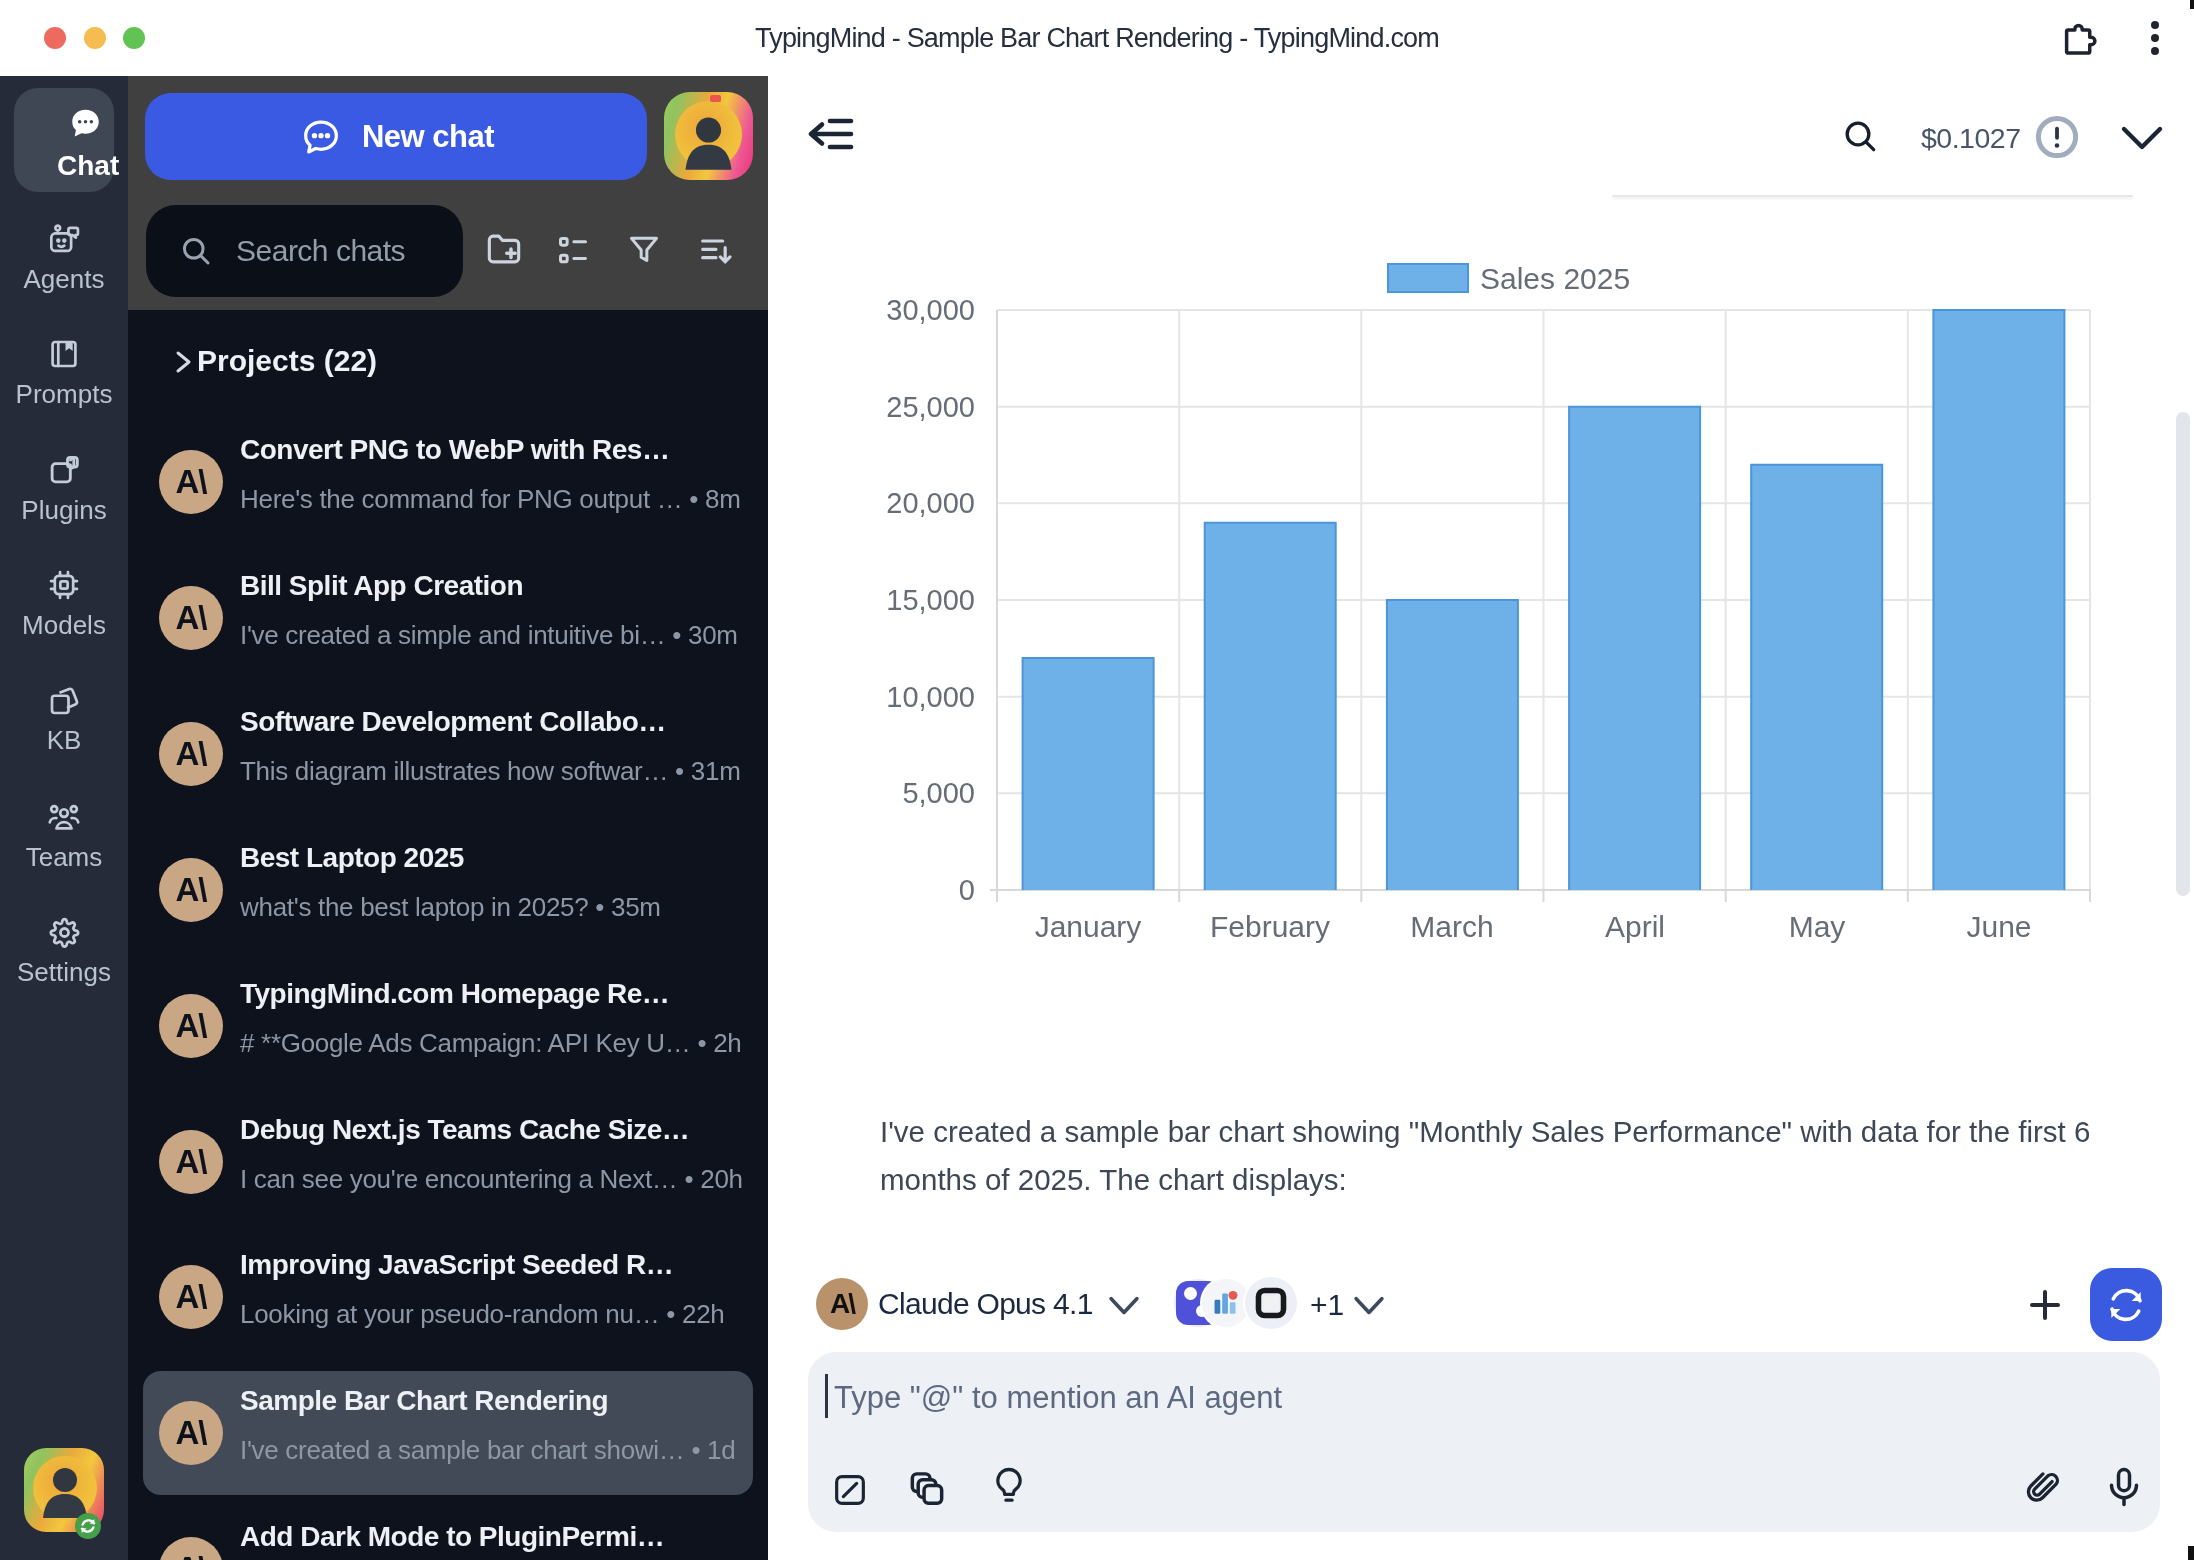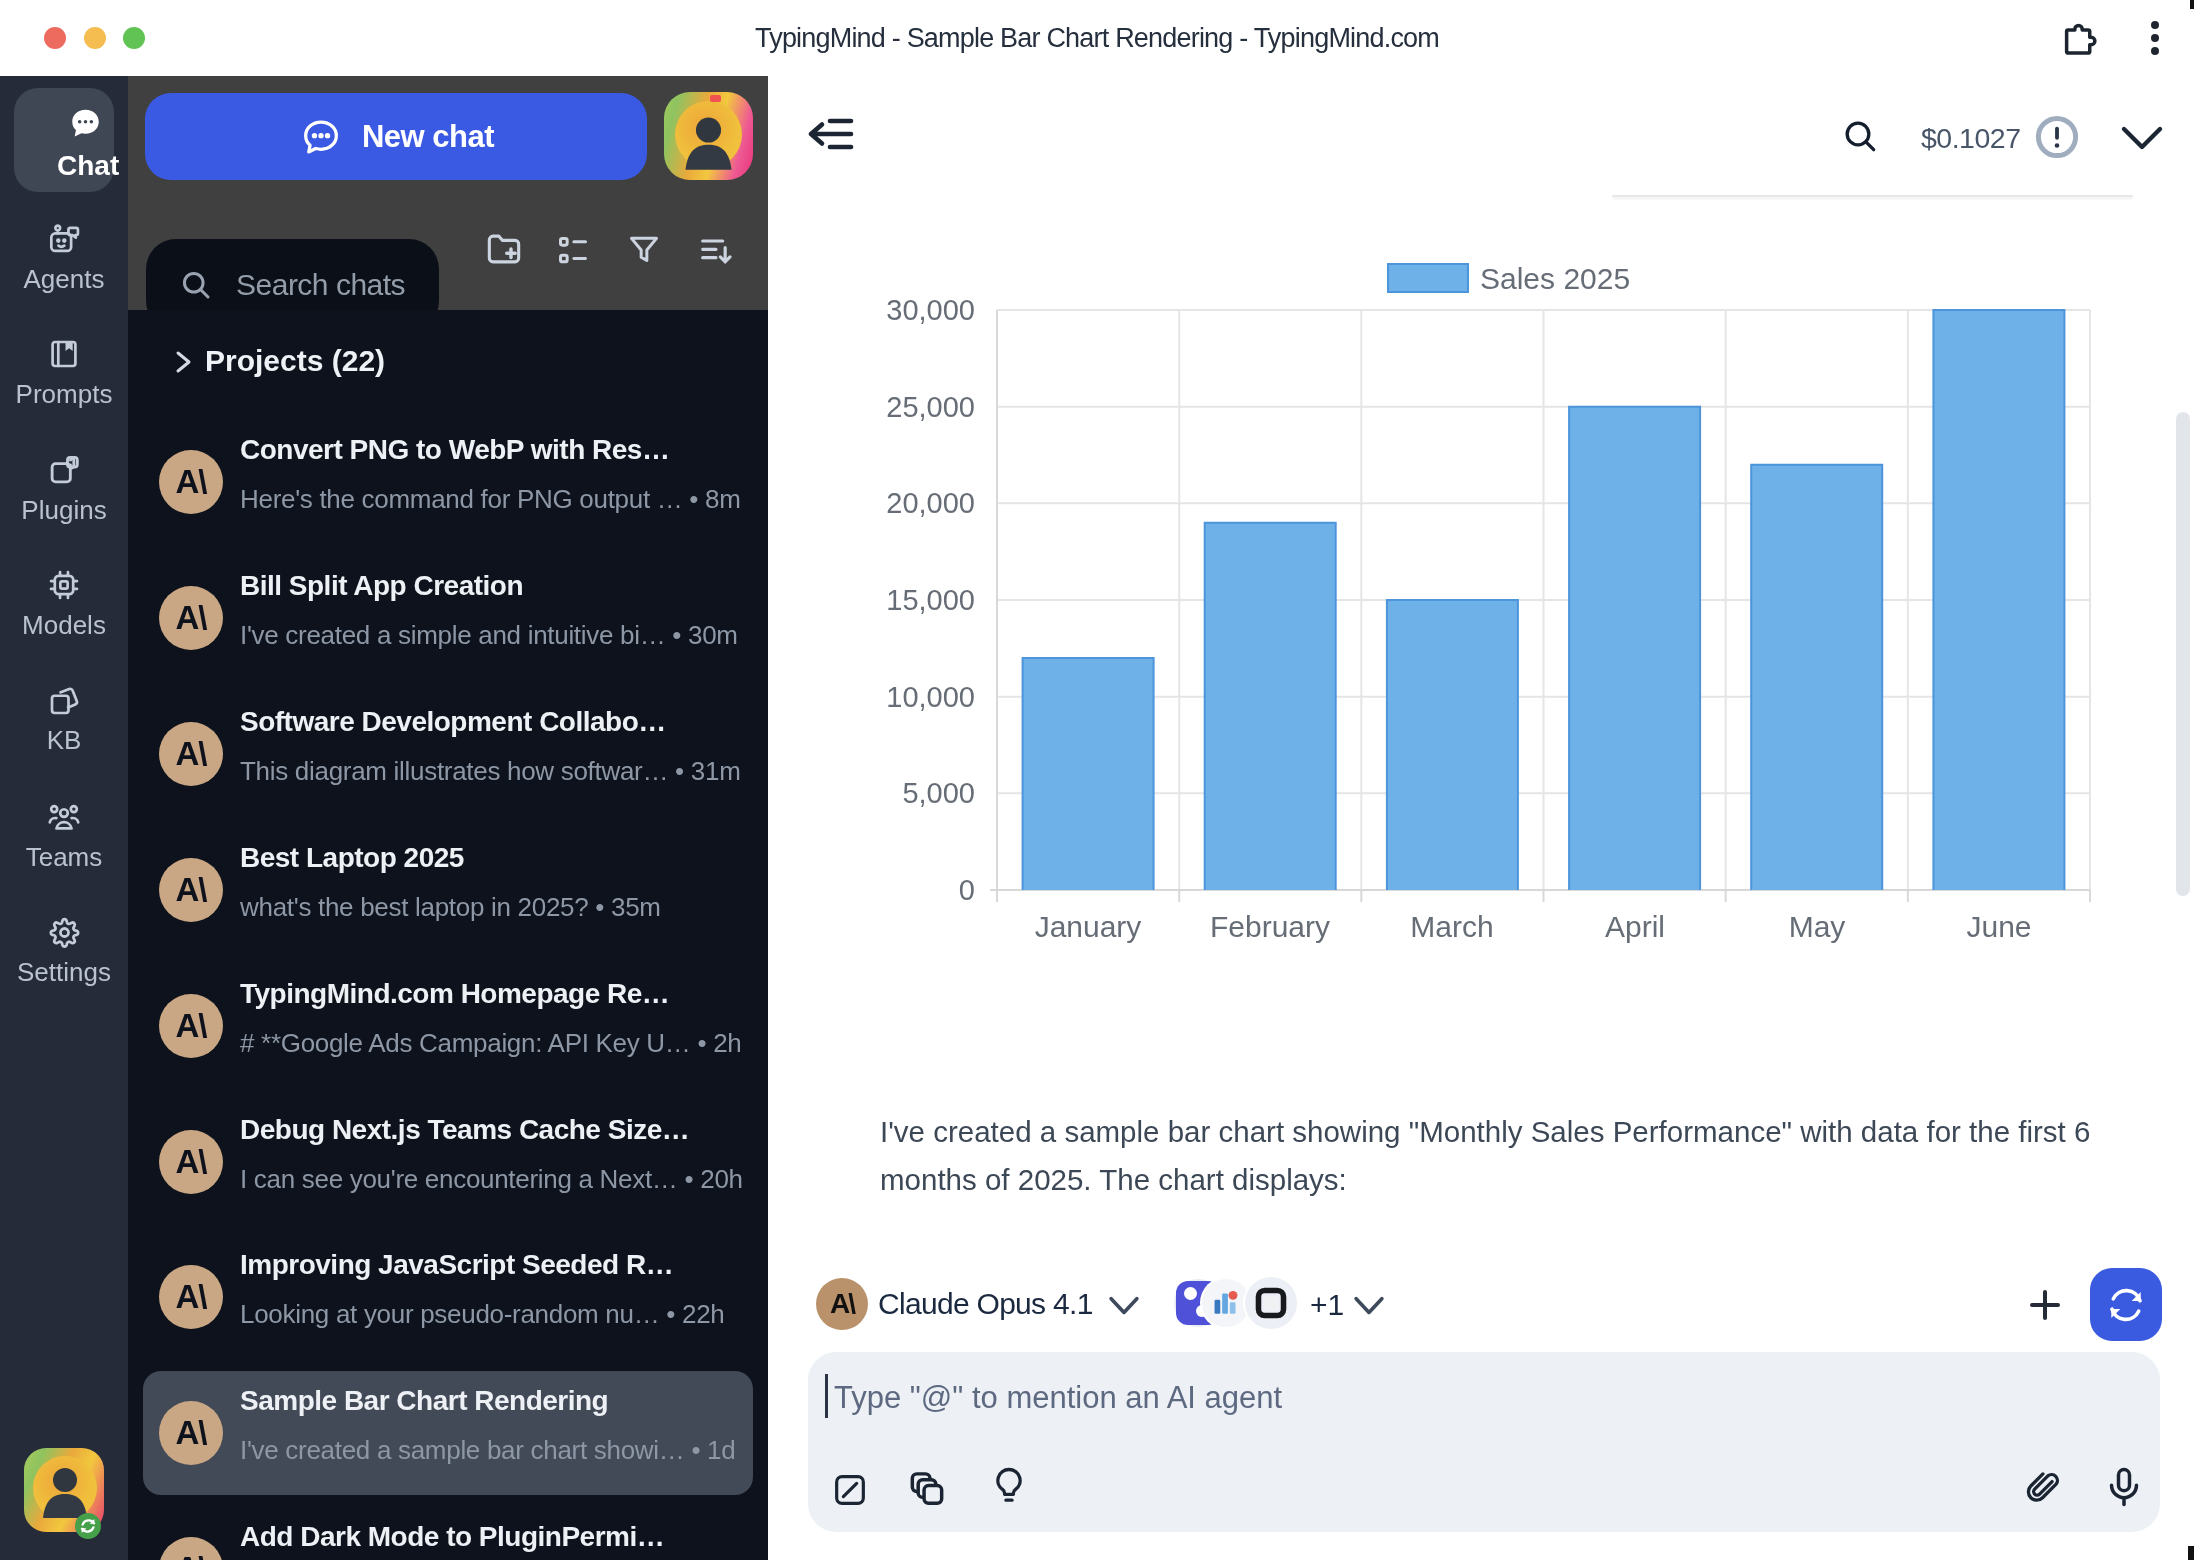--- a/index.html
+++ b/index.html
@@ -21,25 +21,25 @@
     border-radius:24px; background:#3f4654; text-align:center;padding-left:43px; }
   #chatTile svg { display:block; margin:17px auto 0; }
   #chatTile .lbl { color:#fff; font-size:28px; font-weight:700; margin-top:8px; }
   
   #panel { position:absolute; left:128px; top:76px; width:640px; height:1484px; background:#404040; }
   #newchat { position:absolute; left:17px; top:17px; width:502px; height:87px;
     border-radius:26px; background:#3a5ae4; color:#fff; font-size:31px; font-weight:700; letter-spacing:-0.5px;
     display:flex; align-items:center; justify-content:center; gap:18px; }
   #uavatar { position:absolute; left:536px; top:16px; width:89px; height:88px; border-radius:26px;
     overflow:hidden; background:linear-gradient(105deg,#9fca5b 0%,#8fc360 14%,#eaa93c 40%,#f2c83e 58%,#ee5a93 82%,#e8327a 100%); }
-  #searchbar { position:absolute; left:18px; top:129px; width:293px; height:92px;
+  #searchbar { position:absolute; left:18px; top:129px; width:317px; height:92px;
     border-radius:30px; background:#0b0f17; color:#939daa; font-size:30px; letter-spacing:-0.5px;
-    display:flex; align-items:center; gap:22px; padding-left:32px;margin-top:34px; }
+    display:flex; align-items:center; gap:22px; padding-left:32px; }
   #list { position:absolute; left:0; top:234px; width:640px; height:1250px; background:#0d121c; overflow:hidden; }
-  #projects { position:absolute; left:77px; top:34px; color:#eef1f5; font-size:30px; font-weight:700; }
+  #projects { position:absolute; left:69px; top:34px; color:#eef1f5; font-size:30px; font-weight:700; }
   .item { position:absolute; left:15px; width:610px; height:124px; }
   .item.sel { background:#434a57; border-radius:18px; }
   .ava { position:absolute; left:16px; top:30px; width:64px; height:64px; border-radius:50%;
     background:#c9a784; color:#0d121c; font-weight:700; font-size:33px;
     display:flex; align-items:center; justify-content:center; letter-spacing:-1px; }
   .ititle { position:absolute; left:97px; top:14px; font-size:28px; font-weight:600; color:#edf0f4;
     white-space:nowrap; letter-spacing:-0.5px; }
   .isub { position:absolute; left:97px; top:64px; font-size:26px; color:#8d97a5; white-space:nowrap; letter-spacing:-0.3px; }
   
   #main { position:absolute; left:768px; top:76px; width:1426px; height:1484px; background:#fff; }

